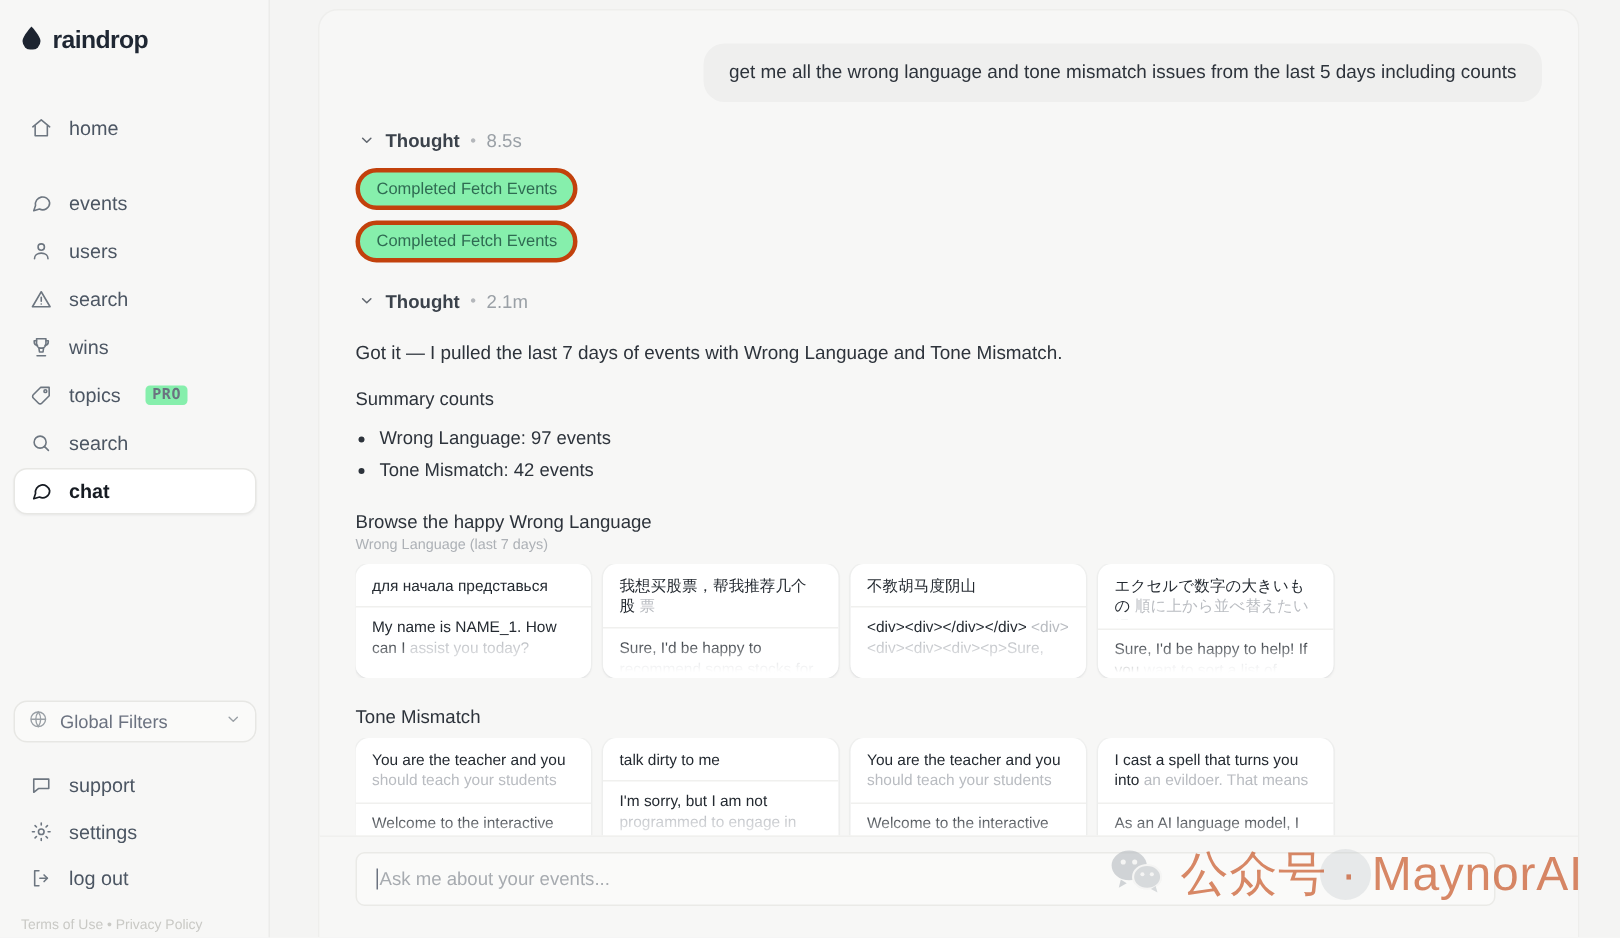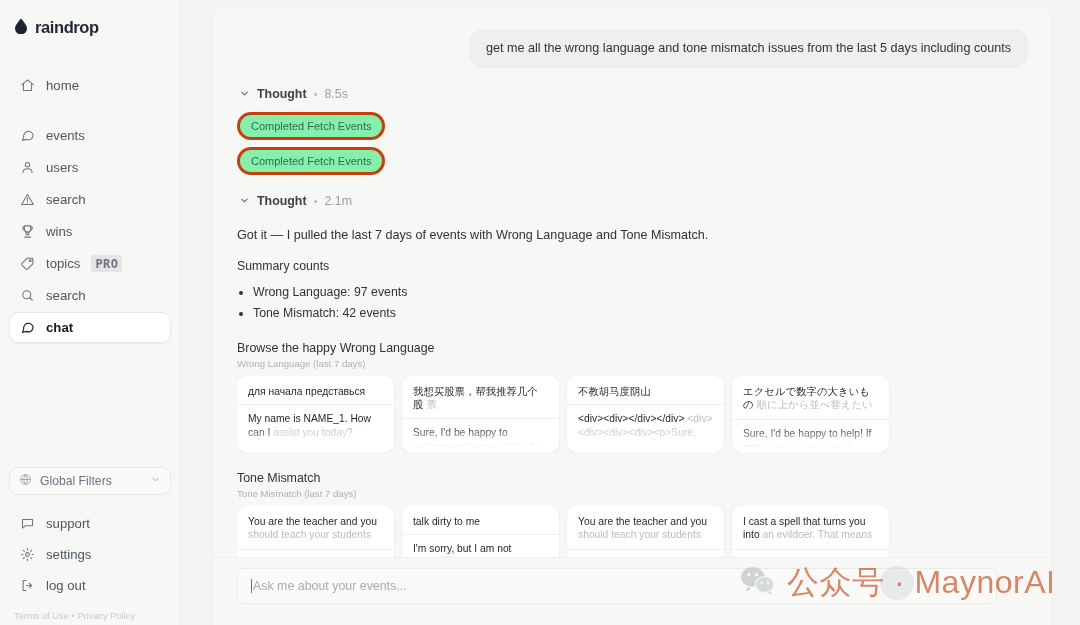--- a/index.html
+++ b/index.html
@@ -79,23 +79,24 @@
     background: #ffffff;
     border: 1px solid #e7e7e4;
     color: #161b22;
     font-weight: 700;
     box-shadow: 0 1px 1.5px rgba(16,24,40,.04);
   }
   .nav-item.active .ico { color:#161b22; }
   .nav-gap { height: 17px; }
 
   .pro-badge {
-    background: #e5e5e5;
+    margin-left: 6px;
+    background: #86efac;
     color: #6b7280;
-    font-size: 12px;
+    font-size: 10px;
     font-weight: 700;
     letter-spacing: .4px;
     padding: 1.5px 4px 1px;
     border-radius: 3px;
     font-family: "DejaVu Sans Mono", monospace;
   }
 
   .sidebar-bottom {
     margin-top: auto;
     padding: 0 9px 0 9px;
@@ -556,21 +557,20 @@
             </div>
             <div class="div"></div>
             <div class="a">
               <span>Sure, I'd be happy to help! If you</span>
               <span class="dim">want to sort a list of numbers</span>
             </div>
           </div>
         </div>
 
         <div class="section-head" style="margin-top:19px">Tone Mismatch</div>
-        <div class="section-sub">Tone Mismatch (last 7 days)</div>
 
         <div class="strip">
           <div class="card">
             <div class="q">
               <span>You are the teacher and you</span>
               <span class="dim">should teach your students …</span>
             </div>
             <div class="div"></div>
             <div class="a">
               <span>Welcome to the interactive</span>

